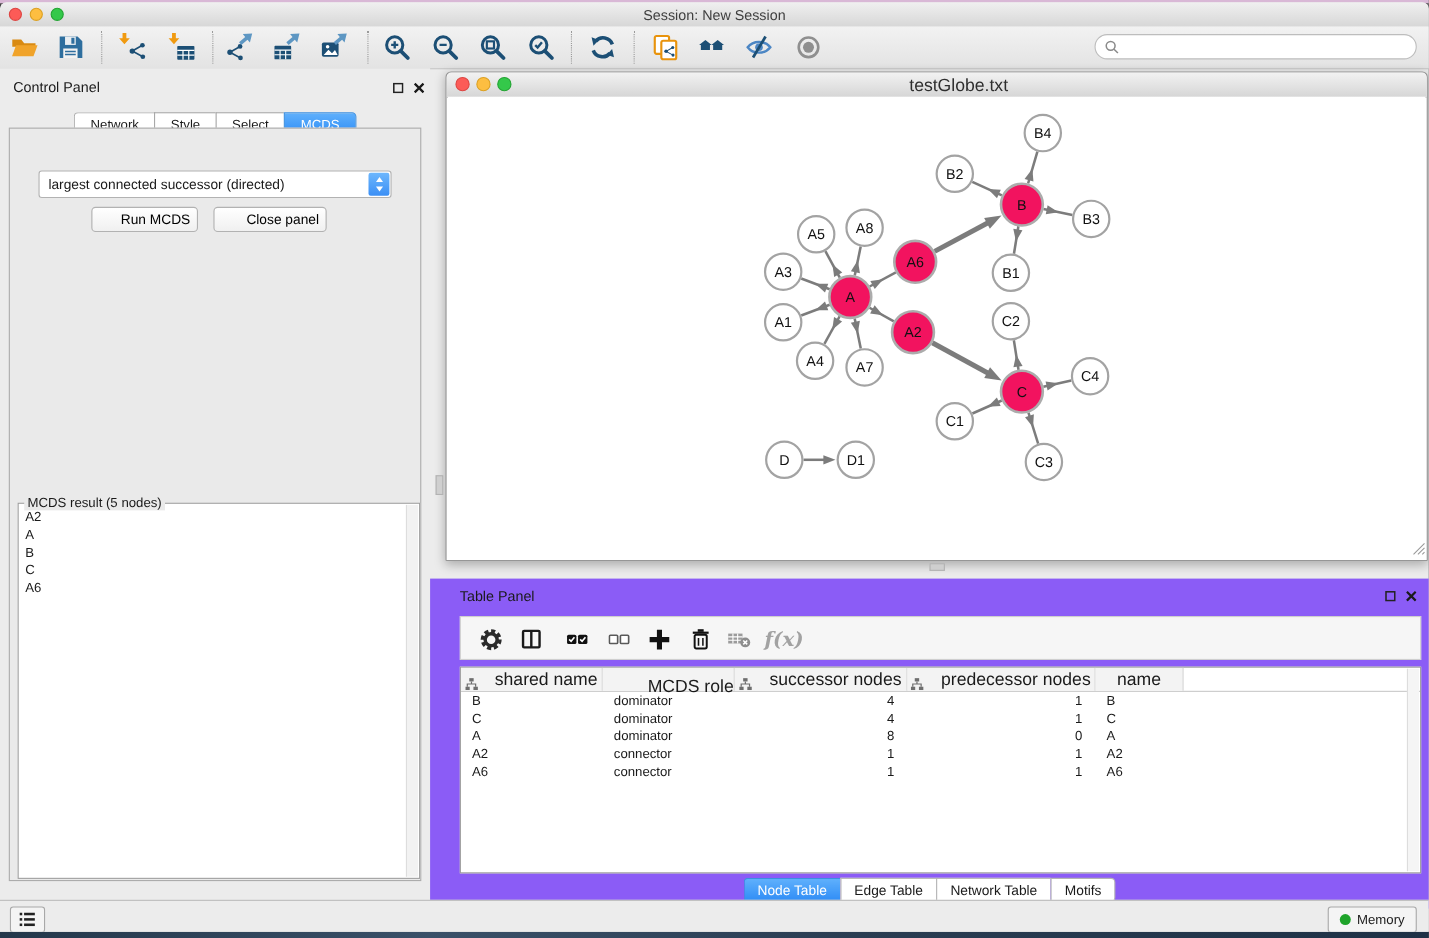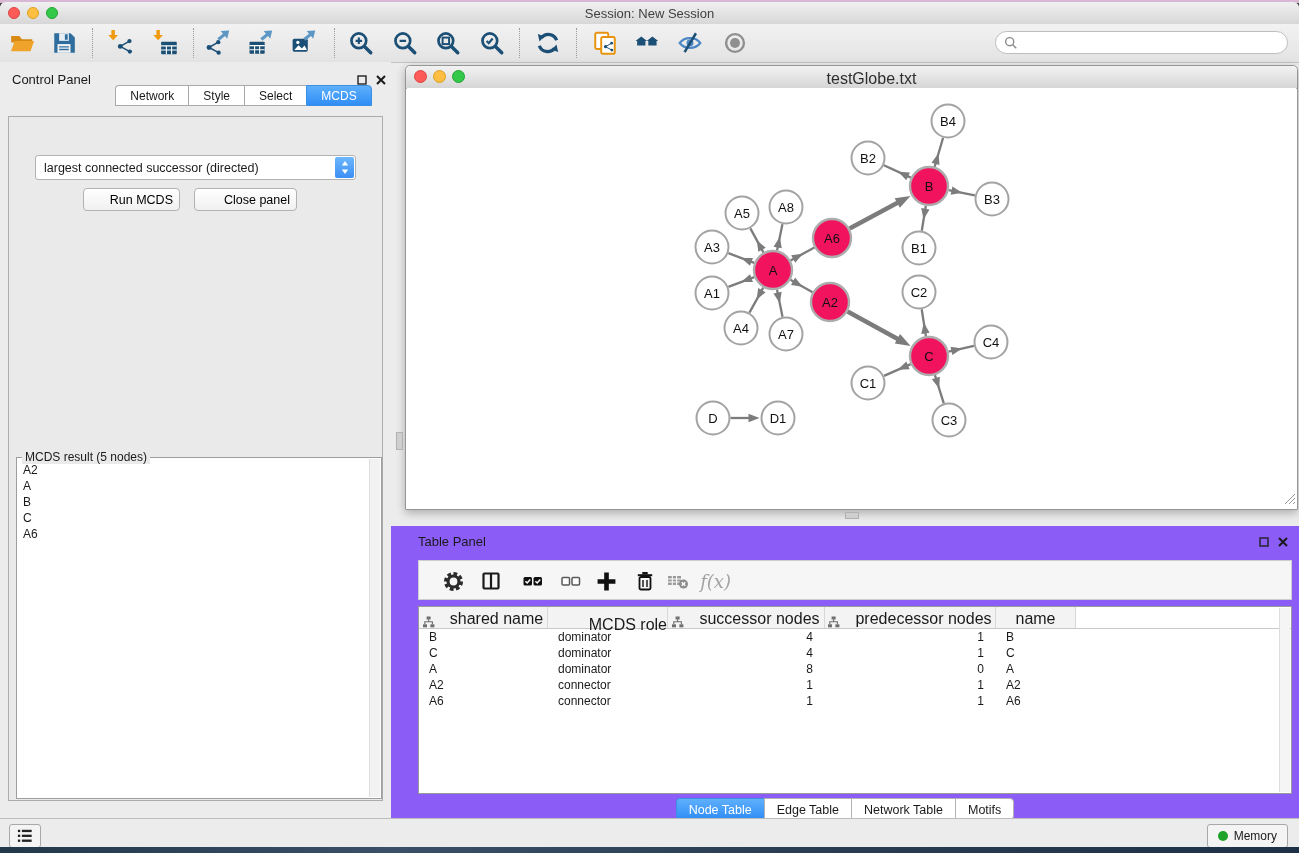--- a/index.html
+++ b/index.html
@@ -25,21 +25,21 @@
   .tsep{position:absolute;top:4px;height:30px;width:0;border-left:1px dotted #9a9a9a;}
   .i24{width:26px;height:26px;}
   .searchbox{position:absolute;top:7px;left:995px;width:293px;height:23px;background:#fff;
     border:1px solid #bdbdbd;border-radius:12px;display:flex;align-items:center;padding:0 8px;box-sizing:border-box;}
   .searchbox input{border:none;outline:none;flex:1;font-size:12px;background:transparent;margin-left:5px;
     font-family:"Liberation Sans",sans-serif;}
   
   .control-panel{position:absolute;left:0;top:60px;width:391px;height:756px;background:#ececec;}
   .panel-title{position:absolute;font-size:13px;color:#1a1a1a;}
   .win-btn{position:absolute;width:14px;height:14px;display:flex;align-items:center;justify-content:center;cursor:default;}
-  .cp-tabs{position:absolute;left:0;top:23px;width:100%;display:flex;justify-content:center;padding-left:48px;}
+  .cp-tabs{position:absolute;left:0;top:40px;width:100%;display:flex;justify-content:center;}
   .cp-tab{height:21px;line-height:21px;padding:0 14px;background:#fff;border:1px solid #a9a9a9;border-right:none;
     font-size:12px;box-sizing:border-box;border-radius:0;}
   .cp-tab:first-child{border-radius:4px 0 0 0;}
   .cp-tab:last-child{border-right:1px solid #a9a9a9;border-radius:0 4px 0 0;}
   .cp-tab.active{background:linear-gradient(#5fb0fc,#2f8df6);color:#fff;border-color:#3c8fe0;}
   .cp-content{position:absolute;left:8px;top:54px;width:375px;height:685px;background:#eaeaea;
     border:1px solid #acacac;box-sizing:border-box;}
   .opt-label{position:absolute;left:0;top:74px;width:391px;text-align:center;font-size:12.5px;}
   .dropdown{position:absolute;left:35px;top:93px;width:321px;height:25px;background:#fff;border:1px solid #b2b2b2;
     border-radius:3px;box-sizing:border-box;display:flex;align-items:center;}
@@ -63,21 +63,21 @@
   .net-titlebar .tl.red{left:8px;}.net-titlebar .tl.yellow{left:27px;}.net-titlebar .tl.green{left:46px;}
   .net-title{position:absolute;top:4px;width:100%;text-align:center;font-size:16px;color:#2e2e2e;padding-left:20px;}
   .net-canvas{position:absolute;left:1px;top:22px;width:889px;height:420px;background:#fff;overflow:hidden;}
   .resize-grip{position:absolute;right:1px;bottom:1px;}
   .split-h{position:absolute;left:396px;top:430px;width:5px;height:16px;background:#cfcfcf;border:1px solid #b2b2b2;}
   .split-v{position:absolute;left:845px;top:510px;width:12px;height:5px;background:#cfcfcf;border:1px solid #b2b2b2;}
   
   .table-panel{position:absolute;left:391px;top:516px;width:908px;height:300px;background:#8b5cf6;margin-top:8px;}
   .tp-toolbar{position:absolute;left:27px;top:34px;width:874px;height:40px;background:#f6f6f6;
     border:1px solid #cfcfcf;box-sizing:border-box;}
-  .tp-btn{position:absolute;top:6px;width:28px;height:28px;display:flex;align-items:center;justify-content:flex-end;}
+  .tp-btn{position:absolute;top:6px;width:28px;height:28px;display:flex;align-items:center;justify-content:flex-start;font-weight:bold;}
   .fx{font-family:"DejaVu Serif",serif;font-style:italic;font-size:18px;color:#a2a2a2;}
   .tp-table{position:absolute;left:27px;top:80px;width:874px;height:188px;background:#fff;
     border:1px solid #9a9a9a;box-sizing:border-box;overflow:hidden;}
   .thead{display:flex;height:21px;border-bottom:1px solid #c9c9c9;}
   .th{display:flex;align-items:flex-end;justify-content:center;gap:15px;background:#f3f3f3;
     border-right:1px solid #d8d8d8;font-size:16px;box-sizing:border-box;}
   .tr{display:flex;height:16px;}
   .td{font-size:12px;line-height:16px;box-sizing:border-box;white-space:nowrap;overflow:hidden;}
   .table-scroll{position:absolute;top:1px;right:1px;bottom:1px;width:10px;background:#f5f5f5;border-left:1px solid #ddd;}
   .tp-tabs{position:absolute;left:0;top:272px;width:100%;display:flex;justify-content:center;}

